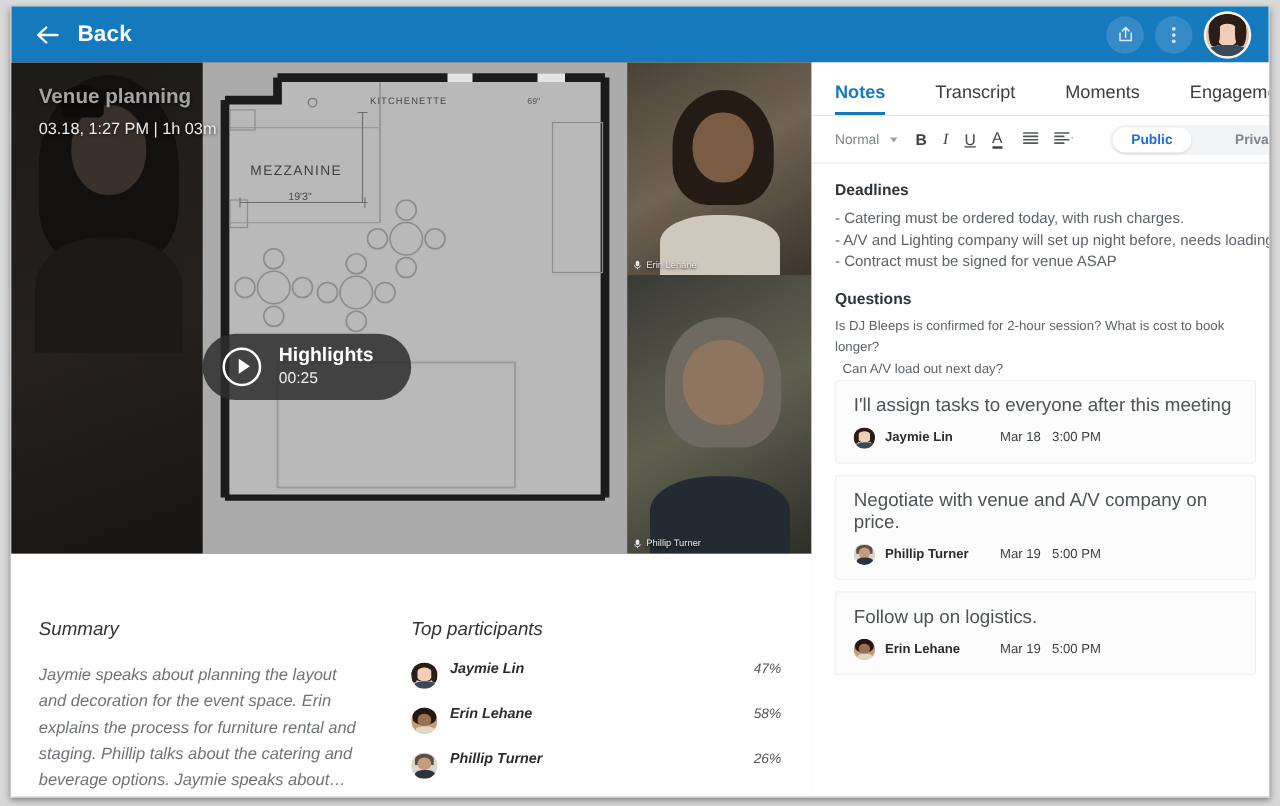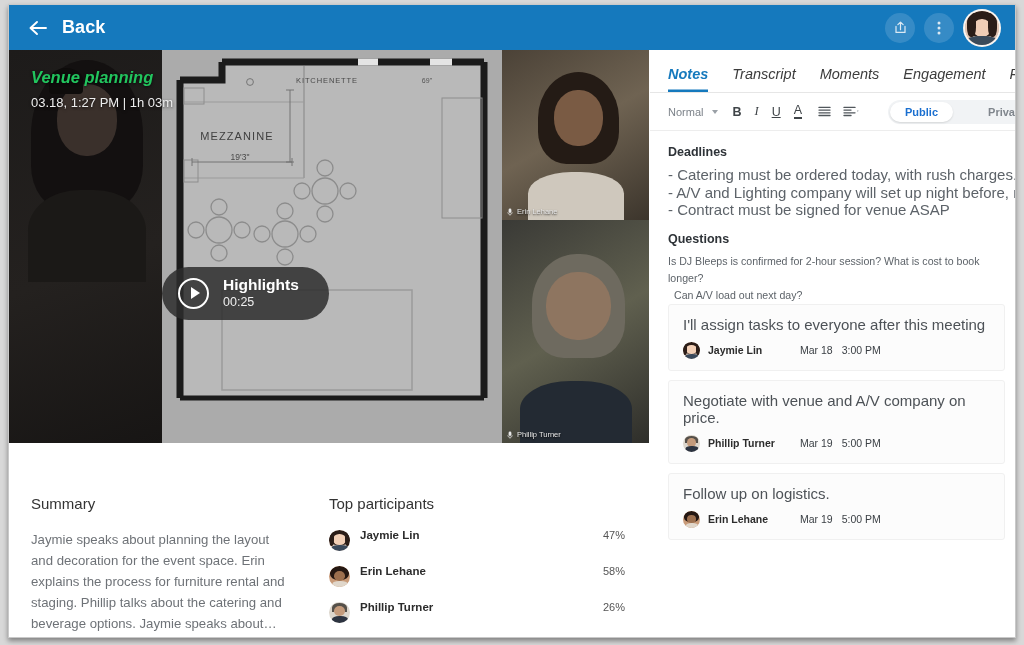--- a/index.html
+++ b/index.html
@@ -142,34 +142,33 @@
     margin-left: 3px;
   }
   .chip-title { color: #fff; font-size: 15.5px; font-weight: bold; line-height: 1.15; }
   .chip-time  { color: #efefef; font-size: 12.5px; line-height: 1.35; }
 
   
   .meta {
     position: absolute; left: 22px; top: 18px; z-index: 9;
   }
   .meta-title {
-    color: #22c55e; font-size: 16.5px; font-weight: bold;
+    color: #a3a3a3; font-size: 16.5px; font-weight: bold;
     text-shadow: 0 1px 3px rgba(0,0,0,.7);
-    font-style: italic;
   }
   .meta-sub {
     color: #ededed; font-size: 13px; margin-top: 8px;
     text-shadow: 0 1px 3px rgba(0,0,0,.7);
   }
 
   
   .bottom {
     position: absolute; left: 0; top: 393px;
     width: 640px; height: 195px;
-    background: #fff; display: flex;
+    background: #fff; display: flex; font-style: italic;
   }
   .sum-col { width: 320px; padding: 52px 36px 0 22px; }
   .part-col { width: 320px; padding: 52px 24px 0 0; }
   .sec-head {
     font-size: 15px; color: #333; font-weight: normal;
     margin-bottom: 17px;
   }
   .sum-body {
     font-size: 13.2px; line-height: 21px; color: #6e7277;
   }
@@ -188,22 +187,22 @@
   .ptrack {
     position: relative; margin-top: 5px;
     height: 3px; background: #eef1f6; border-radius: 2px;
     overflow: hidden;
   }
   .pseg { position: absolute; top: 0; height: 3px; background: #7a9ede; border-radius: 2px; }
   .pseg.faint { background: #cfd9ec; }
 
   
   .tabs {
-    display: flex; gap: 24px; padding: 16px 0 0 18px;
-    border-bottom: 1px solid #e6e6e6; height: 43px; font-style: italic;
+    display: flex; gap: 40px; padding: 16px 0 0 18px;
+    border-bottom: 1px solid #e6e6e6; height: 43px;
   }
   .tab {
     font-size: 14.5px; color: #3c3c3c; padding-bottom: 9px;
     cursor: pointer; white-space: nowrap;
   }
   .tab.active {
     color: #1579bd; font-weight: bold;
     box-shadow: inset 0 -2.5px 0 #1579bd;
   }
 
@@ -236,21 +235,21 @@
     color: #80868d; cursor: pointer; font-weight: bold;
   }
   .tg.on { background: #fff; color: #1a6fd0; box-shadow: 0 1px 2px rgba(0,0,0,.12); }
 
   .notes-body { padding: 14px 18px 0 18px; }
   .note-h {
     font-size: 12.5px; font-weight: bold; color: #2e3338;
     margin-bottom: 7px;
   }
   .note-li {
-    font-size: 15px; color: #5d6369; line-height: 17.5px;
+    font-size: 12px; color: #5d6369; line-height: 17.5px;
     white-space: nowrap;
   }
   .note-gap { height: 13px; }
   .q-line { font-size: 10.6px; color: #5d6369; line-height: 17px; }
   .q-indent { padding-left: 6px; }
 
   .tasks-head {
     display: flex; align-items: center;
     padding: 16px 14px 8px 18px;
   }

